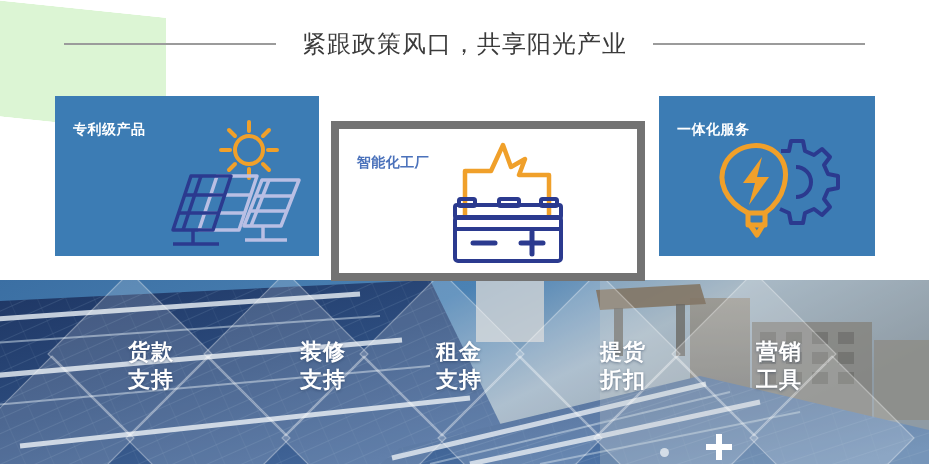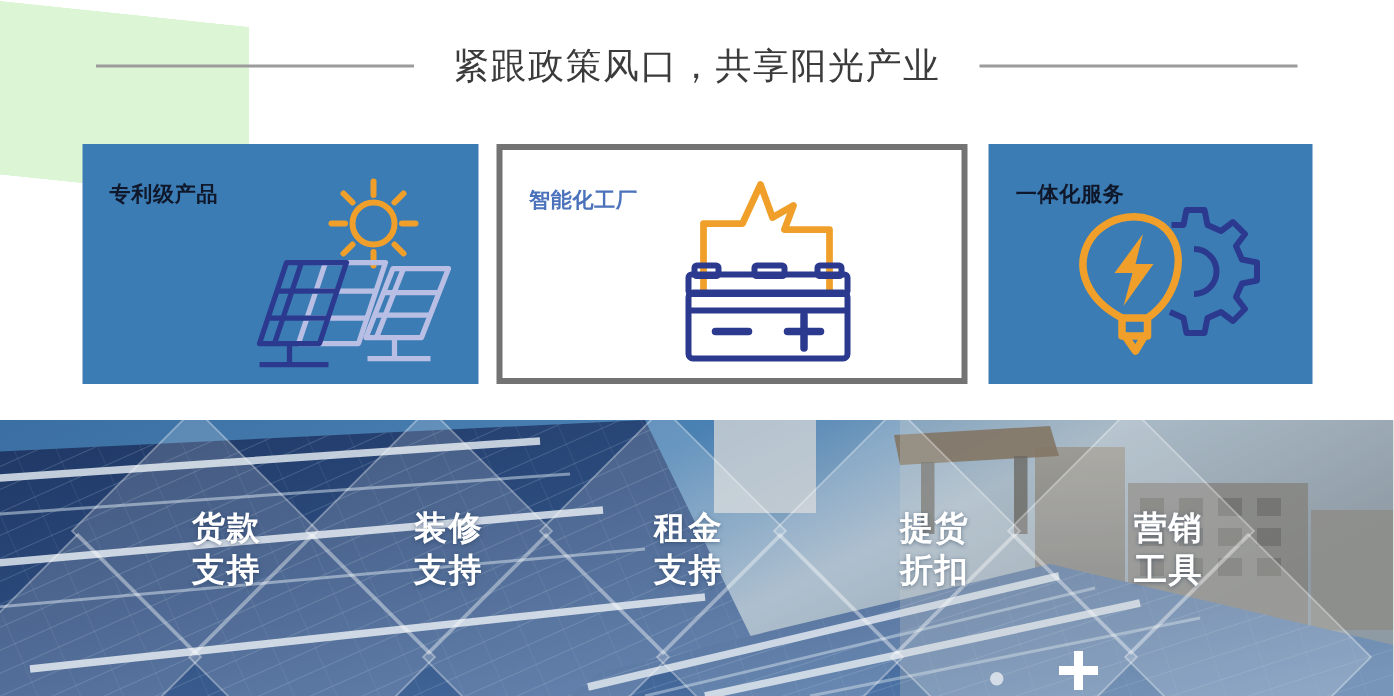--- a/index.html
+++ b/index.html
@@ -42,29 +42,29 @@
   .cards{
     position:absolute;left:55px;top:96px;width:820px;height:160px;
     display:flex;z-index:4;
   }
   .card{
     position:relative;overflow:hidden;
     box-sizing:border-box;
   }
   .card-1{width:265px;height:160px;background:#3c7cb4;}
   .card-2{width:316px;height:160px;background:#ffffff;
-          border:4px solid #737373;margin-left:12px;}
+          border:8px solid #737373;margin-left:12px;margin-top:25px;}
   .card-3{width:217px;height:160px;background:#3c7cb4;margin-left:14px;}
 
   .card-label{
     position:absolute;left:18px;top:26px;
     font-size:14px;font-weight:bold;letter-spacing:.5px;
     line-height:1;
   }
-  .card-1 .card-label,.card-3 .card-label{color:#0f172a;}
+  .card-1 .card-label,.card-3 .card-label{color:#ffffff;}
   .card-2 .card-label{color:#4b72bb;}
 
   .card-art{position:absolute;right:8px;bottom:4px;}
   .card-2 .card-art{right:44px;bottom:2px;}
   .card-3 .card-art{right:30px;bottom:6px;}
 
   
   .photo{
     position:absolute;left:0;top:280px;width:929px;height:184px;
     overflow:hidden;z-index:2;background:#14532d;
@@ -304,21 +304,21 @@
         <path d="M832 76  L914 158 L832 240 L750 158 Z"></path>
         <path d="M52 76   L134 158 L52 240  L-30 158 Z"></path>
       </g>
     </svg>
 
     <div class="labels">
       <div class="label" style="left:128px">
         <span>货款</span>
         <span class="l2">支持</span>
       </div>
-      <div class="label" style="left:276px">
+      <div class="label" style="left:300px">
         <span>装修</span>
         <span class="l2">支持</span>
       </div>
       <div class="label" style="left:436px">
         <span>租金</span>
         <span class="l2">支持</span>
       </div>
       <div class="label" style="left:756px">
         <span>营销</span>
         <span class="l2">工具</span>

